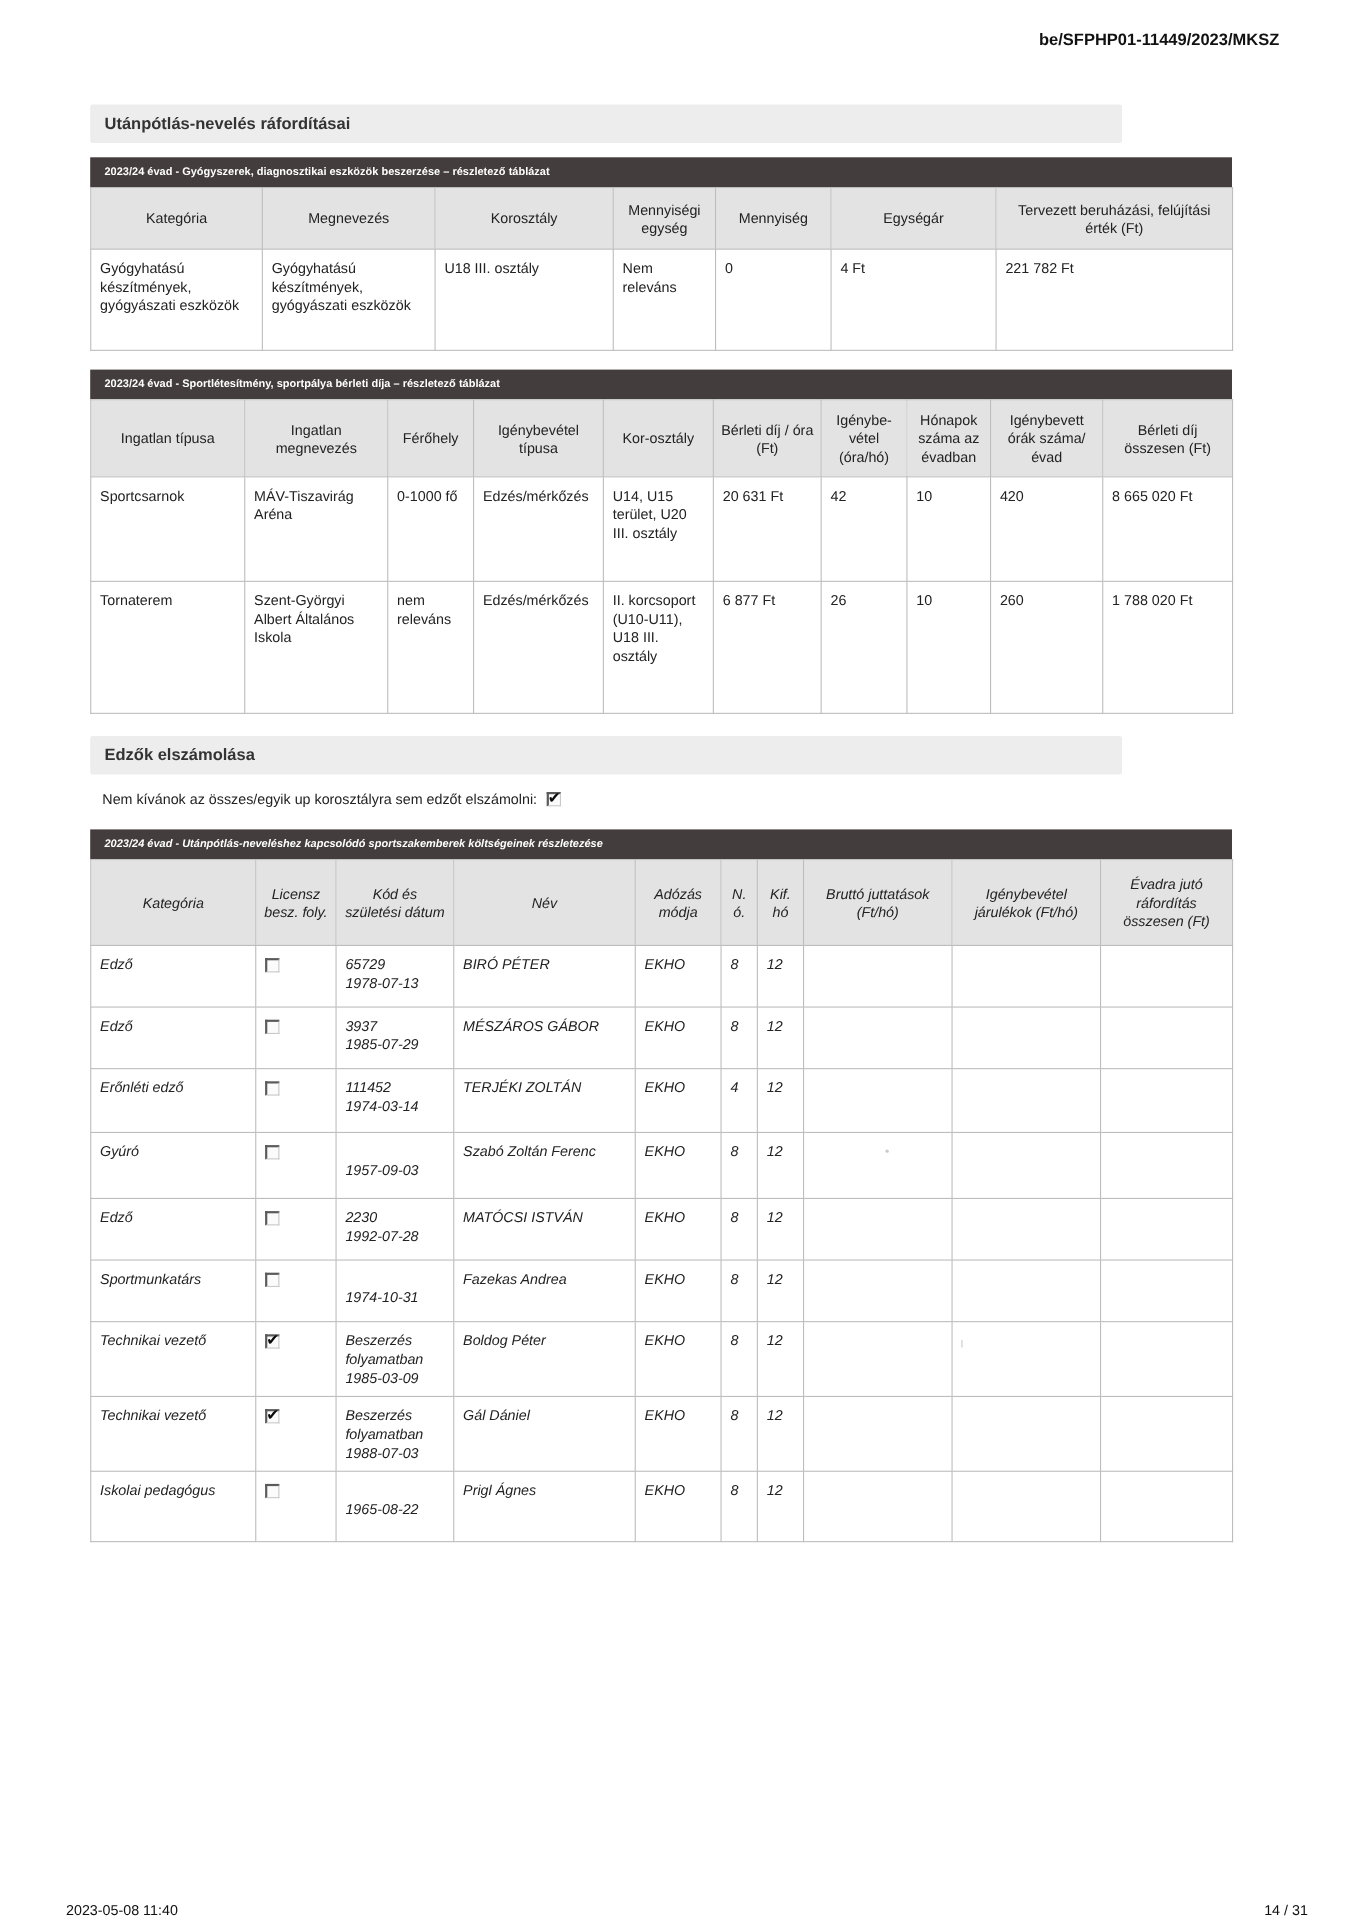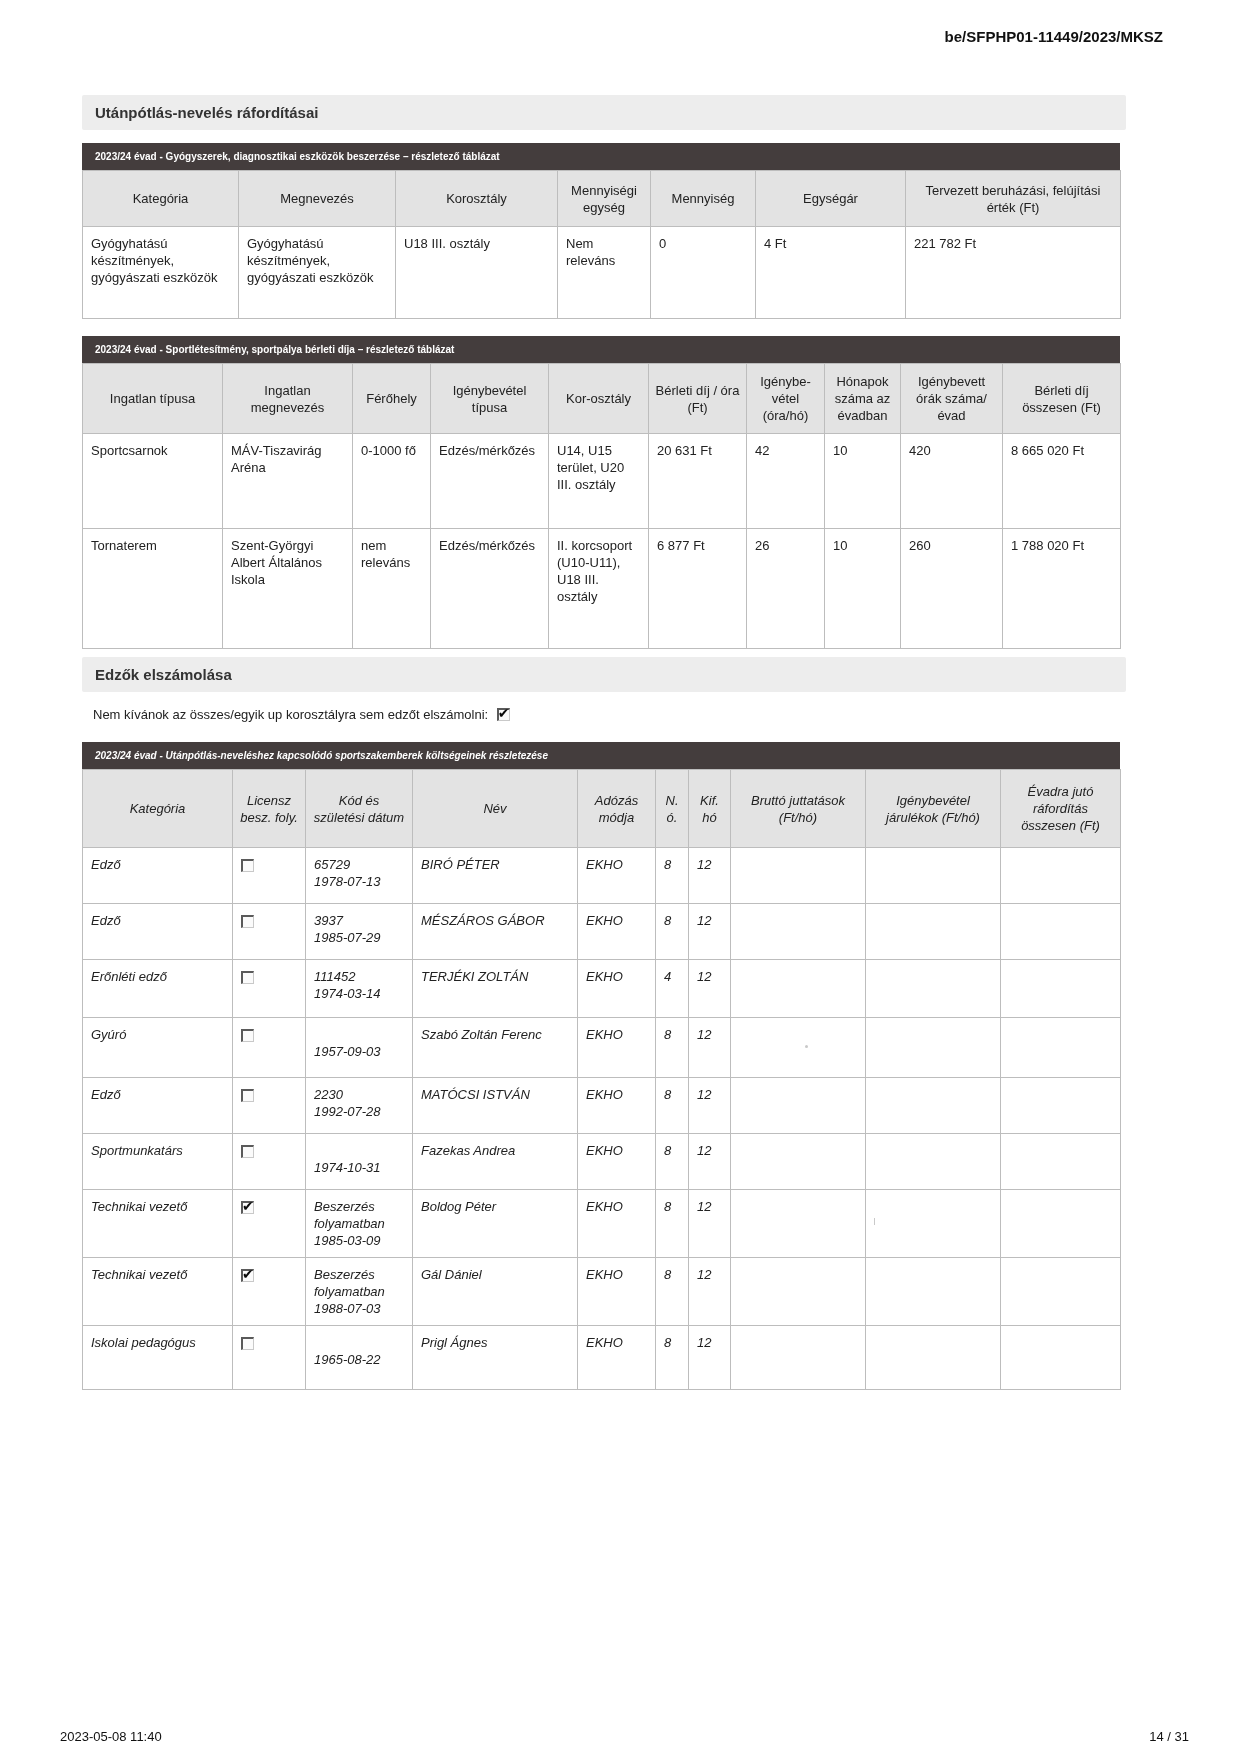--- a/index.html
+++ b/index.html
@@ -8,21 +8,21 @@
     font-family:"Liberation Sans","DejaVu Sans",sans-serif; color:#1f1f1f;
     overflow:hidden;
   }
   .doc-ref {
     position:absolute; top:28px; right:78px;
     font-size:15px; font-weight:700; color:#111;
   }
   .content { position:absolute; left:82px; top:95px; width:1038px; }
 
   .sbar {
-    box-sizing:border-box; width:1044px; background:#ededed;
+    box-sizing:border-box; width:938px; background:#ededed;
     border-radius:2px; padding:9px 13px; font-size:15px; font-weight:700; color:#333;
   }
   .tbar {
     box-sizing:border-box; width:1038px; background:#443d3d; color:#ffffff;
     padding:8px 13px; font-size:10px; font-weight:700;
   }
   table.grid {
     border-collapse:collapse; table-layout:fixed; width:1038px;
     font-size:13px; background:#fff;
   }
@@ -45,21 +45,21 @@
   }
   .cb.checked::after {
     content:"✔"; position:absolute; top:-5px; left:-1px;
     font-size:14px; font-weight:700; color:#0a0a0a;
   }
   .cb-line { margin-top:15px; margin-left:11px; font-size:13px; color:#222; }
   .cb-line .cb { margin-left:5px; margin-top:-2px; }
 
   .mt13 { margin-top:13px; }
   .mt17 { margin-top:17px; }
-  .mt8  { margin-top:8px; }
+  .mt8  { margin-top:20px; }
   .mt20 { margin-top:20px;font-style:italic; }
 
   .footer {
     position:absolute; top:1729px; left:60px; right:52px;
     display:flex; justify-content:space-between;
     font-size:13px; color:#111;
   }
   .artifact { position:absolute; background:#c9c9c9; }
   .a1 { left:805px; top:1045px; width:3px; height:3px; border-radius:50%; }
   .a2 { left:874px; top:1218px; width:1px; height:7px; }

